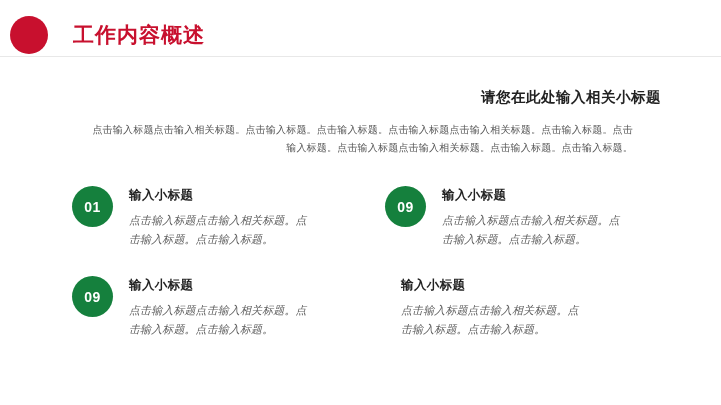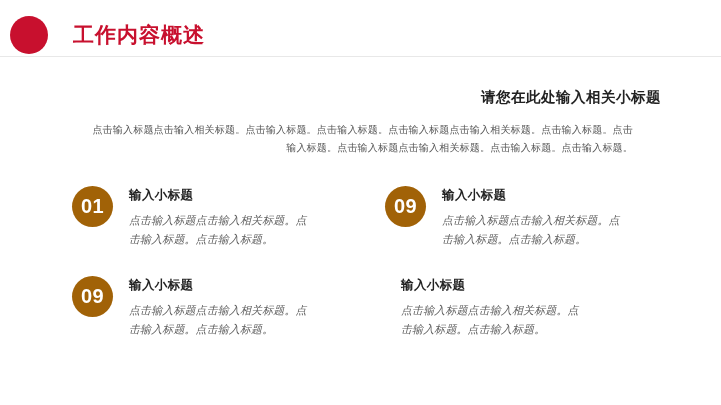--- a/index.html
+++ b/index.html
@@ -93,23 +93,23 @@
   }
   .item {
     display: flex;
     align-items: flex-start;
   }
   .badge {
     flex: 0 0 auto;
     width: 41px;
     height: 41px;
     border-radius: 50%;
-    background: #a16207;
+    background: #15803d;
     color: #ffffff;
-    font-size: 20px;
+    font-size: 14px;
     font-weight: bold;
     display: flex;
     align-items: center;
     justify-content: center;
     letter-spacing: 0.5px;
   }
   .item-text {
     margin-left: 16px;
     padding-top: 1px;
     max-width: 185px;

